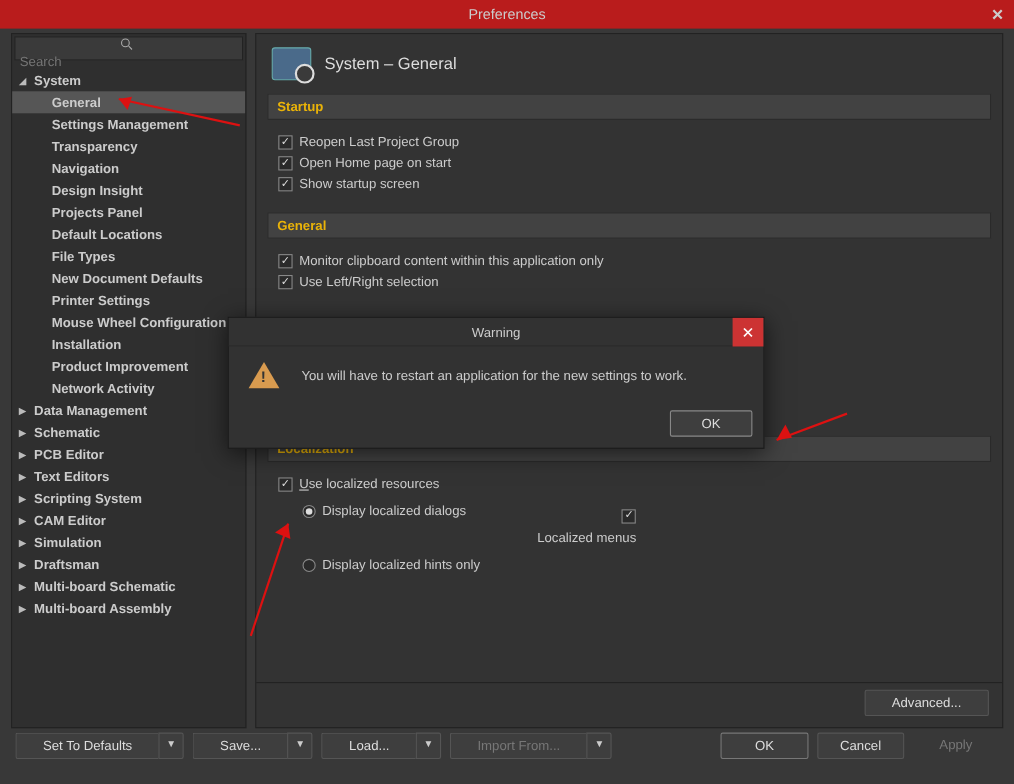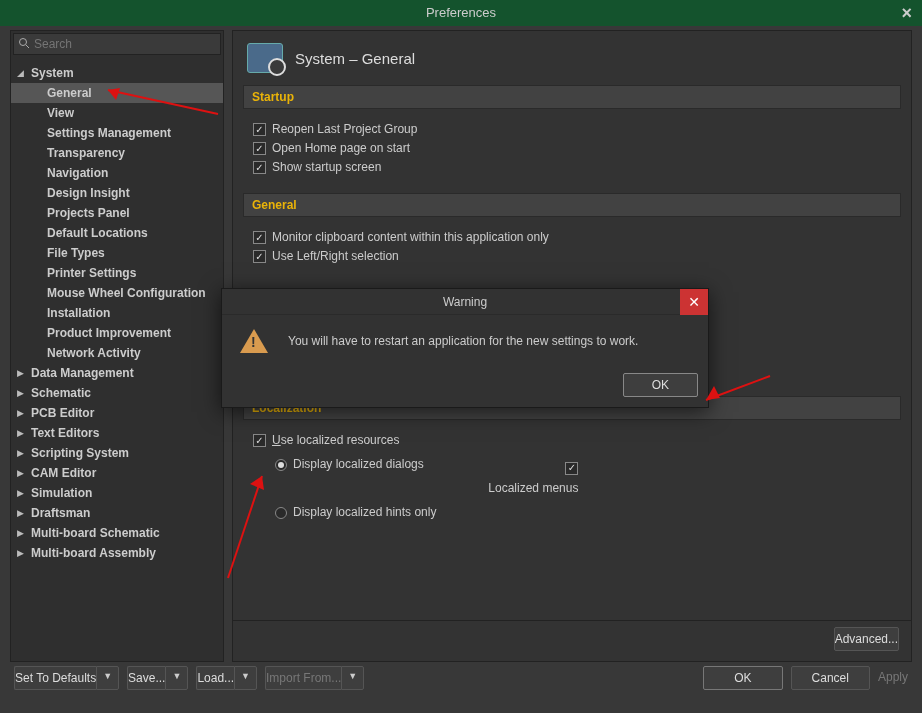--- a/index.html
+++ b/index.html
@@ -1,22 +1,22 @@
 <!DOCTYPE html>
 <html><head>
 <meta charset="utf-8">
 <style>
 * { box-sizing: border-box; margin: 0; padding: 0; font-family: "Segoe UI", Arial, sans-serif; }
 body { background: #383838; color: #ccc; width: 922px; height: 713px; overflow: hidden; position: relative; font-size: 12px; }
-.titlebar { height: 26px; text-align: center; line-height: 26px; color: #ccc; font-size: 13px; background: #14532d; position: relative; }
+.titlebar { height: 26px; text-align: center; line-height: 26px; color: #ccc; font-size: 13px; background: #b91c1c; position: relative; }
 .close-x { position: absolute; right: 10px; top: 0; font-size: 18px; color: #ccc; font-weight: bold; cursor: pointer; }
 .main { display: flex; height: 640px; padding: 4px 10px 4px 10px; gap: 8px; }
 .left-panel { width: 214px; background: #2f2f2f; border: 1px solid #222; display: flex; flex-direction: column; }
 .right-panel { flex: 1; background: #333; border: 1px solid #222; display: flex; flex-direction: column; gap: 11px; }
-.search-box { display: flex; align-items: center; background: #3a3a3a; border: 1px solid #222; margin: 2px; height: 22px; padding: 0 4px; }
+.search-box { display: flex; align-items: center; background: #3a3a3a; border: 1px solid #222; margin: 2px; height: 22px; padding: 0 4px; flex-direction: column; }
 .search-box .mag { margin-right: 4px; }
 .search-box input { background: transparent; border: none; color: #ccc; outline: none; width: 100%; font-size: 12px; }
 .tree { padding: 6px 0; overflow-y: auto; flex: 1; }
 .tree-item { display: flex; align-items: center; height: 20px; padding-left: 6px; cursor: pointer; white-space: nowrap; }
 .tree-item.selected { background: #565656; }
 .tree-item .caret { width: 12px; display: inline-block; font-size: 9px; color: #bbb; }
 .tree-item .label { padding-left: 2px; font-weight: bold; }
 .tree-child { padding-left: 34px; }
 .header-block { display: flex; align-items: center; padding: 12px 14px; gap: 12px; }
 .header-icon { width: 36px; height: 30px; background: #4a6a8a; border: 1px solid #6aa; border-radius: 3px; position: relative; }
@@ -26,30 +26,30 @@
 .section-header { background: #424242; padding: 4px 8px; font-weight: bold; color: #eab308; font-size: 12px; border: 1px solid #2a2a2a; }
 .section-body { padding: 8px 10px; }
 .chk-row { display: flex; align-items: flex-end; margin: 5px 0; gap: 6px; }
 .chk { width: 13px; height: 13px; border: 1px solid #888; background: #2a2a2a; display: inline-flex; align-items: center; justify-content: center; font-size: 10px; color: #ddd; cursor: pointer; }
 .chk.checked::after { content: "✓"; line-height: 1; font-size: 10px; }
 .radio { width: 12px; height: 12px; border: 1px solid #888; border-radius: 50%; background: #2a2a2a; display: inline-block; position: relative; cursor: pointer; }
 .radio.selected::after { content:""; position:absolute; inset:2px; border-radius:50%; background:#ddd; }
 .subopts { padding-left: 22px; }
 .right-inner { flex: 1; overflow: hidden; display:flex; flex-direction: column; }
 .adv-row { display: flex; justify-content: flex-end; padding: 6px 12px 10px; border-top: 1px solid #222; }
-.btn { background: #3e3e3e; border: 1px solid #555; color: #ddd; padding: 4px 0; font-size: 12px; cursor: pointer; border-radius: 2px; }
+.btn { background: #3e3e3e; border: 1px solid #555; color: #ddd; padding: 4px 24px; font-size: 12px; cursor: pointer; border-radius: 2px; }
 .btn.primary { border-color: #777; }
 .btn.disabled { color: #777; cursor: default; }
 .footer { height: 36px; display: flex; align-items: flex-start; padding: 0 14px; gap: 8px; }
 .footer .spacer { flex: 1; }
 .split-btn { display: flex; }
 .split-btn .btn { border-right: none; border-radius: 2px 0 0 2px; }
 .split-btn .caret-btn { background: #3e3e3e; border: 1px solid #555; padding: 4px 6px; font-size: 9px; border-radius: 0 2px 2px 0; cursor: pointer; }
 
-.modal { position: absolute; left: 221px; top: 288px; width: 488px; background: #323232; border: 1px solid #1a1a1a; box-shadow: 0 4px 20px rgba(0,0,0,.6); z-index: 50; }
+.modal { position: absolute; left: 207px; top: 288px; width: 488px; background: #323232; border: 1px solid #1a1a1a; box-shadow: 0 4px 20px rgba(0,0,0,.6); z-index: 50; }
 .modal-title { height: 26px; background: #323232; text-align: center; line-height: 26px; position: relative; color: #ccc; border-bottom: 1px solid #2a2a2a; }
 .modal-close { position: absolute; right: 0; top: 0; width: 28px; height: 26px; background: #c33; color: #fff; display: flex; align-items: center; justify-content: center; cursor: pointer; font-size: 14px; }
 .modal-body { display: flex; align-items: center; padding: 14px 18px; gap: 20px; min-height: 50px; }
 .warn-tri { width: 0; height: 0; border-left: 14px solid transparent; border-right: 14px solid transparent; border-bottom: 24px solid #d99b4f; position: relative; }
 .warn-tri::after { content: "!"; position: absolute; left: -3px; top: 5px; color: #333; font-weight: bold; font-size: 14px; }
 .modal-footer { display: flex; justify-content: flex-end; padding: 6px 10px 10px; }
 .modal-footer .btn { padding: 4px 28px; border-color: #888; }
 
 .arrow { position: absolute; z-index: 200; pointer-events: none; }
 svg.arrow path, svg.arrow line { stroke: #d11; stroke-width: 2; fill: none; }
@@ -78,42 +78,42 @@
     </div>
     <div class="tree">
       <div class="tree-item">
         <span class="caret">◢</span>
         <span class="label">System</span>
       </div>
       <div class="tree-item tree-child selected">
           <span class="label">General</span>
         </div>
       <div class="tree-item tree-child">
-          <span class="label">View</span>
-        </div>
-      <div class="tree-item tree-child">
           <span class="label">Settings Management</span>
         </div>
       <div class="tree-item tree-child">
           <span class="label">Transparency</span>
         </div>
       <div class="tree-item tree-child">
           <span class="label">Navigation</span>
         </div>
       <div class="tree-item tree-child">
           <span class="label">Design Insight</span>
         </div>
       <div class="tree-item tree-child">
           <span class="label">Projects Panel</span>
         </div>
       <div class="tree-item tree-child">
           <span class="label">Default Locations</span>
         </div>
       <div class="tree-item tree-child">
           <span class="label">File Types</span>
+        </div>
+      <div class="tree-item tree-child">
+          <span class="label">New Document Defaults</span>
         </div>
       <div class="tree-item tree-child">
           <span class="label">Printer Settings</span>
         </div>
       <div class="tree-item tree-child">
           <span class="label">Mouse Wheel Configuration</span>
         </div>
       <div class="tree-item tree-child">
           <span class="label">Installation</span>
         </div>

